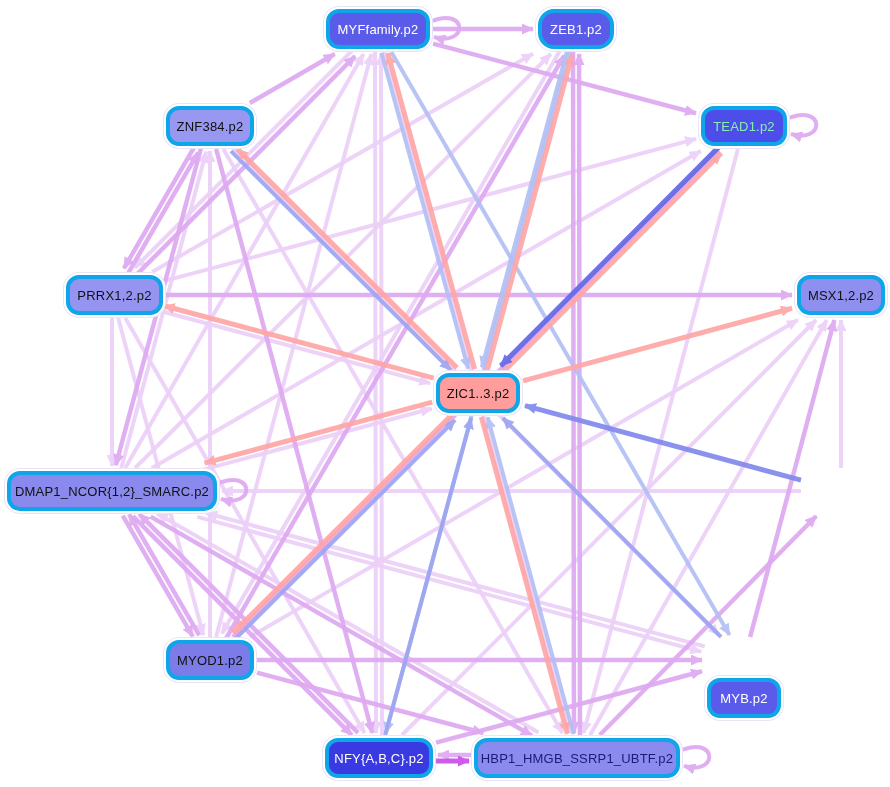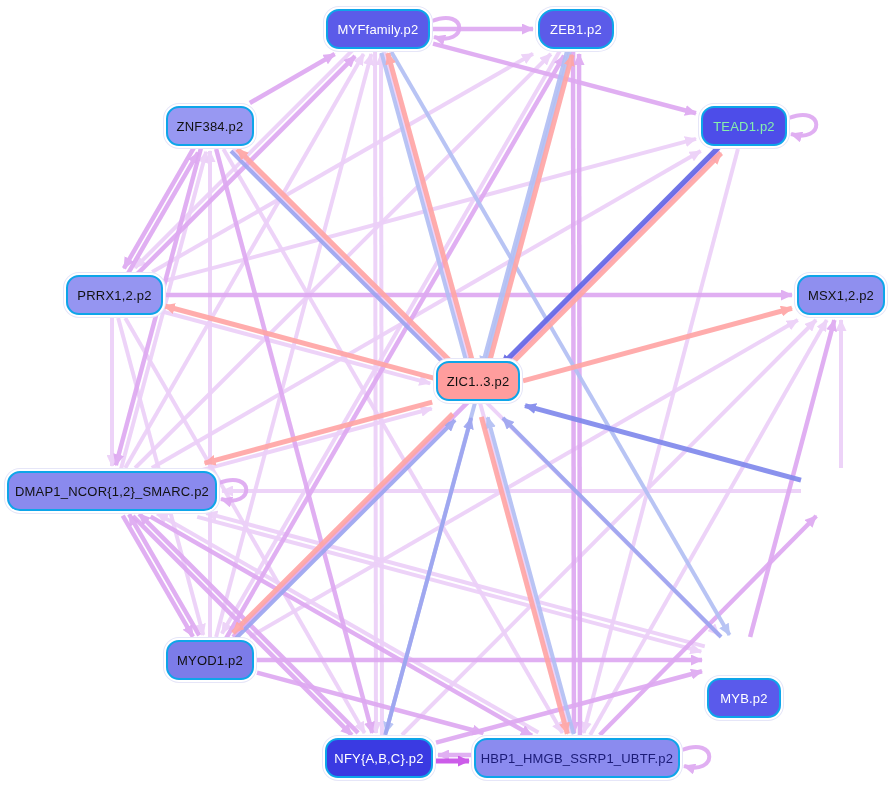--- a/index.html
+++ b/index.html
@@ -9,21 +9,21 @@
     background:#ffffff;
     font-family:"Liberation Sans", sans-serif;
     overflow:hidden;
   }
   #edge-layer{position:absolute;left:0;top:0;}
   #node-layer{position:absolute;left:0;top:0;width:100%;height:100%;pointer-events:none;}
   .node{
     position:absolute;
     display:flex;align-items:center;justify-content:center;
     border-radius:13px;
-    border:2px solid #0ea5e9;
+    border:4px solid #0ea5e9;
     box-shadow:0 0 0 2px #ffffff, 0 0 0 3px #e6e6f8;
     font-size:13px;
     letter-spacing:0.2px;
     white-space:nowrap;
     pointer-events:auto;
     cursor:pointer;
     box-sizing:border-box;
   }
 </style>
 </head>
@@ -150,21 +150,21 @@
       </div>
       <div class="node" style="left: 701px; top: 106px; width: 86px; height: 40px; background: rgb(77, 77, 233); color: #86efac;">
         <span>TEAD1.p2</span>
       </div>
       <div class="node" style="left: 66px; top: 275px; width: 97px; height: 40px; background: rgb(149, 149, 241); color: rgb(17, 17, 17);">
         <span>PRRX1,2.p2</span>
       </div>
       <div class="node" style="left: 797px; top: 275px; width: 88px; height: 40px; background: rgb(143, 143, 239); color: rgb(17, 17, 17);">
         <span>MSX1,2.p2</span>
       </div>
-      <div class="node" style="left: 436px; top: 361px; width: 84px; height: 40px; background: rgb(255, 157, 157); color: rgb(17, 17, 17);">
+      <div class="node" style="left: 436px; top: 373px; width: 84px; height: 40px; background: rgb(255, 157, 157); color: rgb(17, 17, 17);">
         <span>ZIC1..3.p2</span>
       </div>
       <div class="node" style="left: 7px; top: 471px; width: 210px; height: 40px; background: rgb(138, 138, 238); color: rgb(17, 17, 17);">
         <span>DMAP1_NCOR{1,2}_SMARC.p2</span>
       </div>
       <div class="node" style="left: 166px; top: 640px; width: 88px; height: 40px; background: rgb(124, 124, 233); color: rgb(17, 17, 17);">
         <span>MYOD1.p2</span>
       </div>
       <div class="node" style="left: 707px; top: 640px; width: 74px; height: 40px; background: rgb(90, 90, 235); color: rgb(255, 255, 255); margin-top: 38px;">
         <span>MYB.p2</span>

